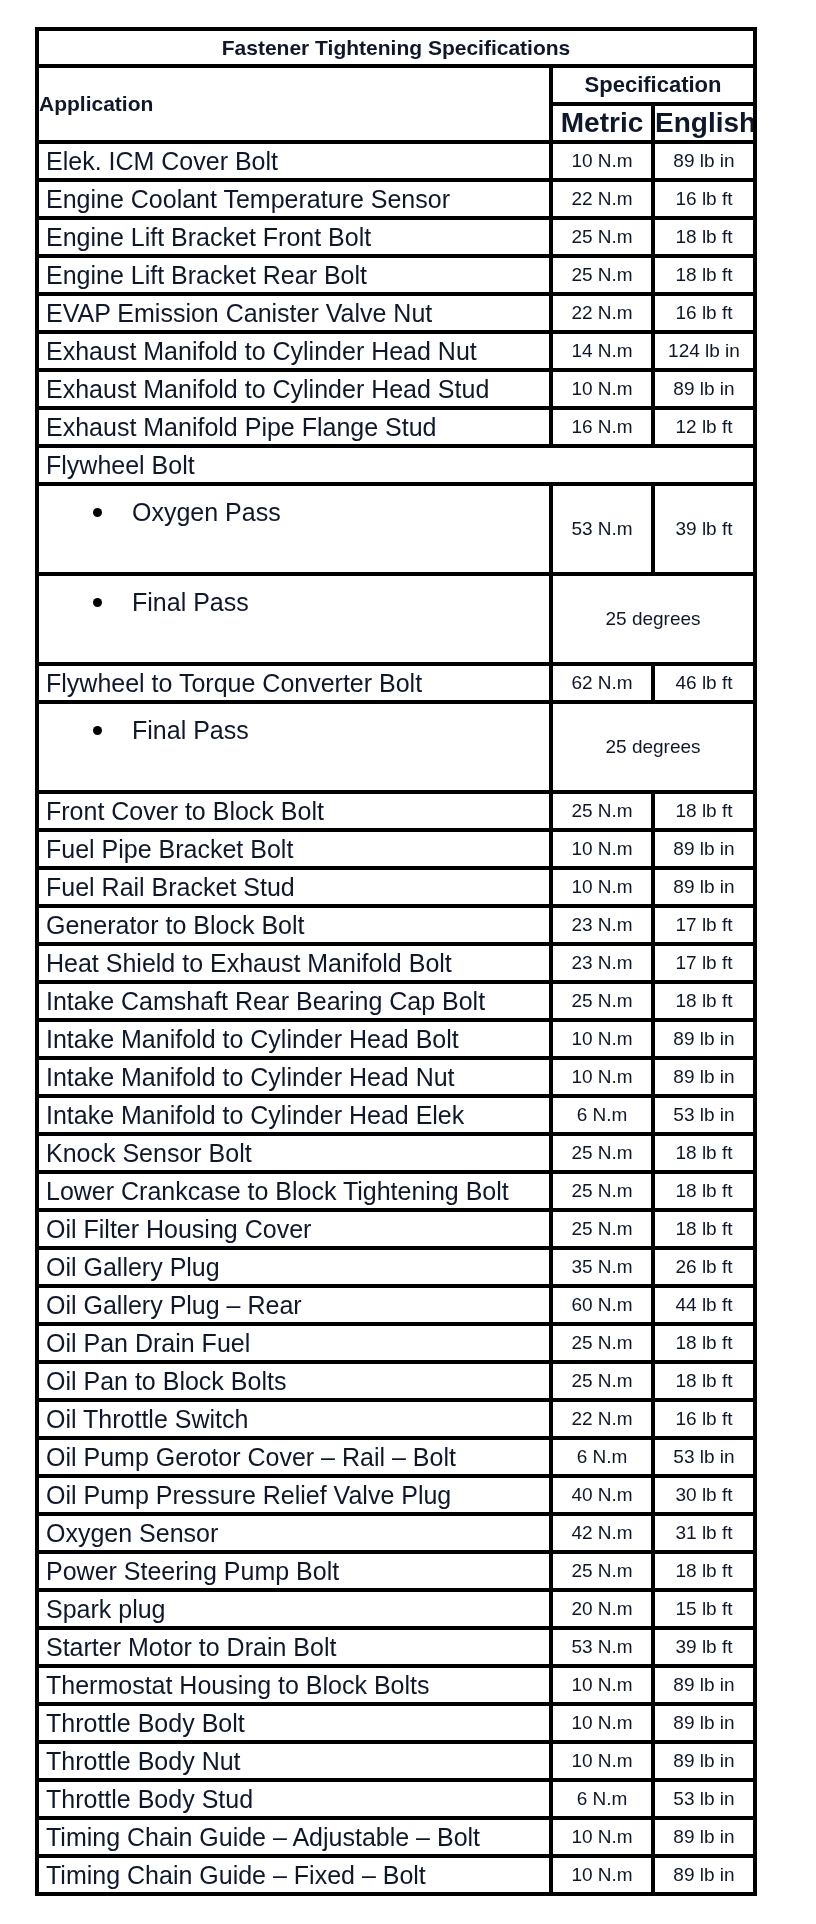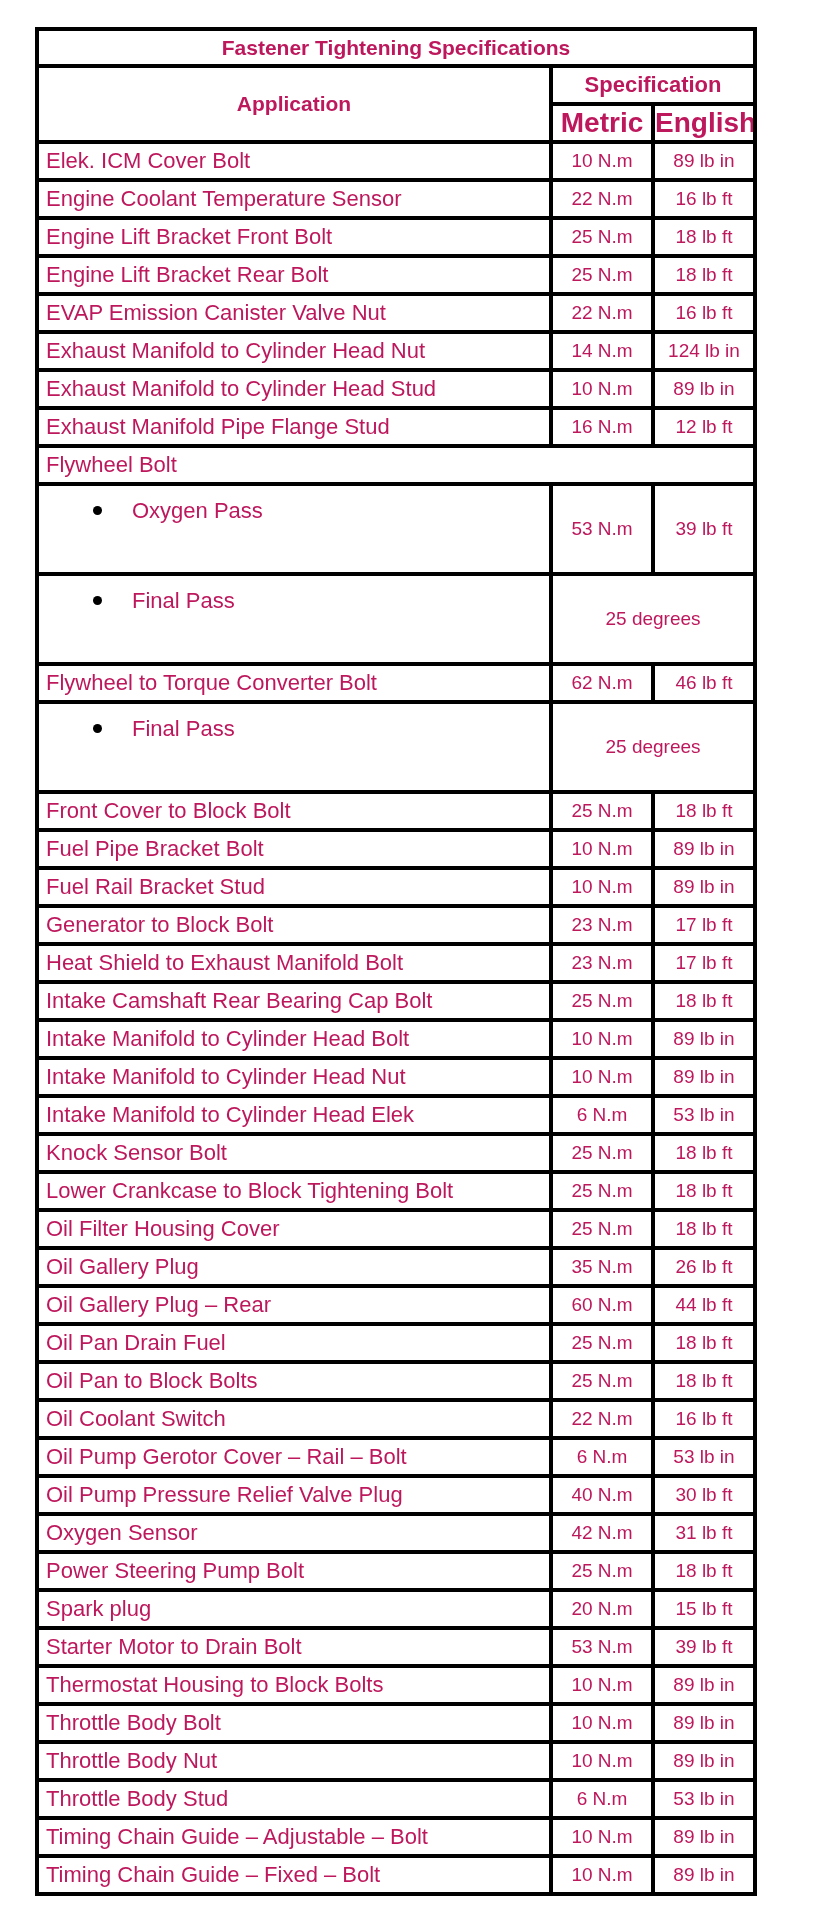--- a/index.html
+++ b/index.html
@@ -6,21 +6,21 @@
     margin: 0;
     padding: 0;
     background: #ffffff;
   }
   .page {
     position: relative;
     width: 816px;
     height: 1924px;
     background: #ffffff;
     font-family: "Liberation Sans", sans-serif;
-    color: #be185d;
+    color: #0f172a;
   }
   table.spec-table {
     position: absolute;
     left: 35px;
     top: 27px;
     width: 718px;
     border-collapse: collapse;
     table-layout: fixed;
   }
   table.spec-table, table.spec-table th, table.spec-table td {
@@ -32,37 +32,37 @@
   }
   .title-cell {
     font-size: 21px;
     font-weight: bold;
     text-align: center;
     height: 33px;
   }
   .app-header {
     font-size: 21px;
     font-weight: bold;
-    text-align: center;
+    text-align: left;
     vertical-align: middle;
   }
   .spec-header {
     font-size: 22px;
     font-weight: bold;
     text-align: center;
     height: 34px;
   }
   .col-header {
     font-size: 28px;
     font-weight: bold;
     text-align: center;
     height: 34px;
   }
   td.c-app {
-    font-size: 22px;
+    font-size: 25px;
     text-align: left;
     padding-left: 7px;
     vertical-align: middle;
   }
   td.c-val {
     font-size: 19px;
     text-align: center;
     vertical-align: middle;
   }
   tr.row-standard td, tr.row-section td {
@@ -246,21 +246,21 @@
           <td class="c-app">Oil Pan Drain Fuel</td>
           <td class="c-val">25 N.m</td>
           <td class="c-val">18 lb ft</td>
         </tr>
         <tr class="row-standard">
           <td class="c-app">Oil Pan to Block Bolts</td>
           <td class="c-val">25 N.m</td>
           <td class="c-val">18 lb ft</td>
         </tr>
         <tr class="row-standard">
-          <td class="c-app">Oil Coolant Switch</td>
+          <td class="c-app">Oil Throttle Switch</td>
           <td class="c-val">22 N.m</td>
           <td class="c-val">16 lb ft</td>
         </tr>
         <tr class="row-standard">
           <td class="c-app">Oil Pump Gerotor Cover – Rail – Bolt</td>
           <td class="c-val">6 N.m</td>
           <td class="c-val">53 lb in</td>
         </tr>
         <tr class="row-standard">
           <td class="c-app">Oil Pump Pressure Relief Valve Plug</td>

